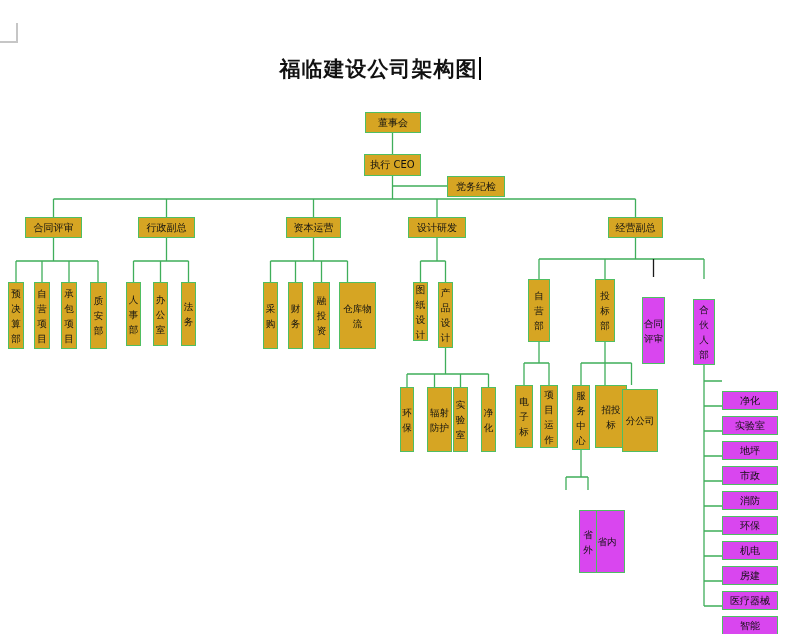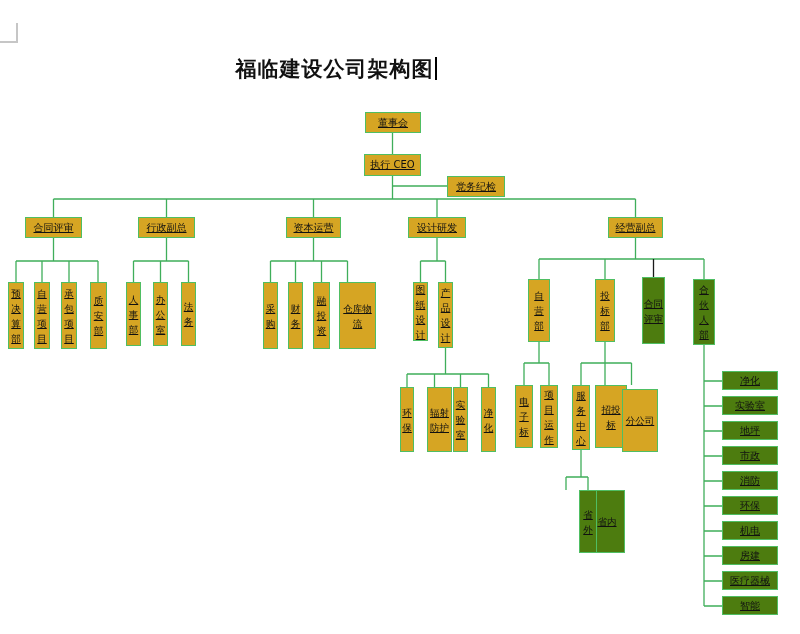--- a/index.html
+++ b/index.html
@@ -8,32 +8,31 @@
     font-family:"DejaVu Sans","Liberation Sans",sans-serif;color:#111;
   }
   .stage{position:absolute;left:0;top:0;width:800px;height:634px;}
   svg.wires{position:absolute;left:0;top:0;pointer-events:none;}
   .corner{
     position:absolute;left:0;top:23px;width:16px;height:18px;
     border-right:2px solid #c6c6c6;border-bottom:2px solid #c6c6c6;
   }
   .title-row{
     position:absolute;left:0;top:55px;width:672px;text-align:center;
-    font-size:21px;font-weight:bold;letter-spacing:1px;white-space:nowrap;
+    font-size:21px;font-weight:bold;letter-spacing:1px;white-space:nowrap;padding-left:44px;
   }
   .caret{display:inline-block;width:2px;height:23px;background:#000;vertical-align:-4px;margin-left:1px;}
   .node{
     position:absolute;box-sizing:border-box;
     background:#d6a523;border:1.6px solid #4fbe63;
     display:flex;align-items:center;justify-content:center;
     text-align:center;font-size:9.5px;line-height:1.2;overflow:hidden;
     white-space:nowrap;
-    text-decoration:underline;
   }
-  .node.g2{background:#4d7c0f;}
+  .node.g2{background:#d946ef;margin-top:20px;}
   .node.v{
     white-space:normal;word-break:break-all;
     font-size:9.5px;line-height:15px;padding:0 1px;
   }
   .node.h10{font-size:10px;}
 </style>
 </head>
 <body>
 
 <div class="stage">

